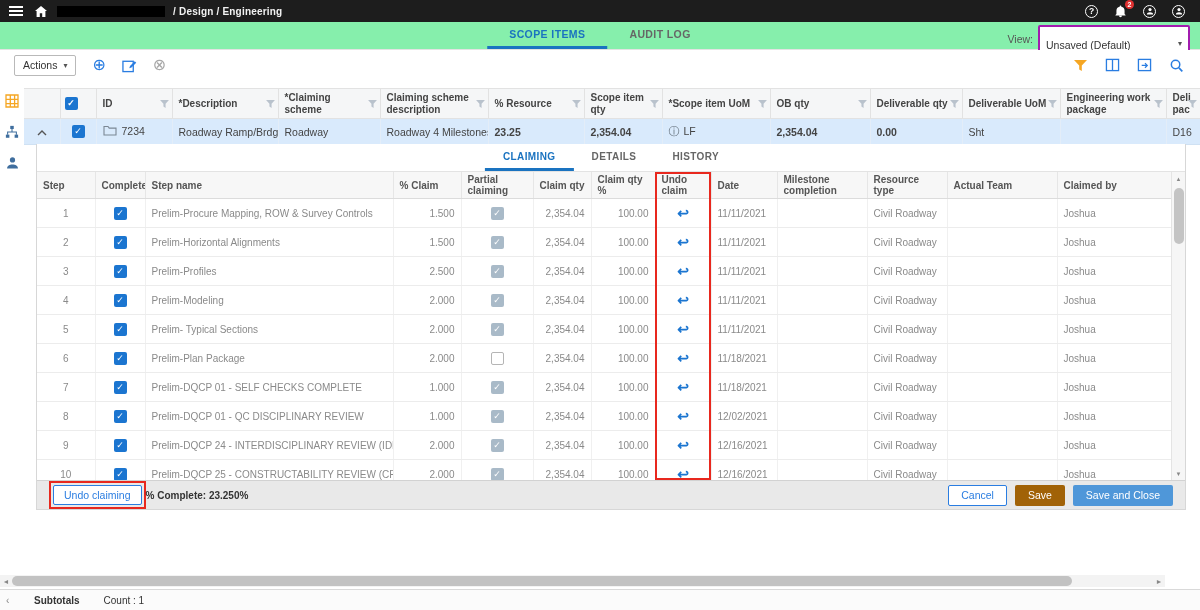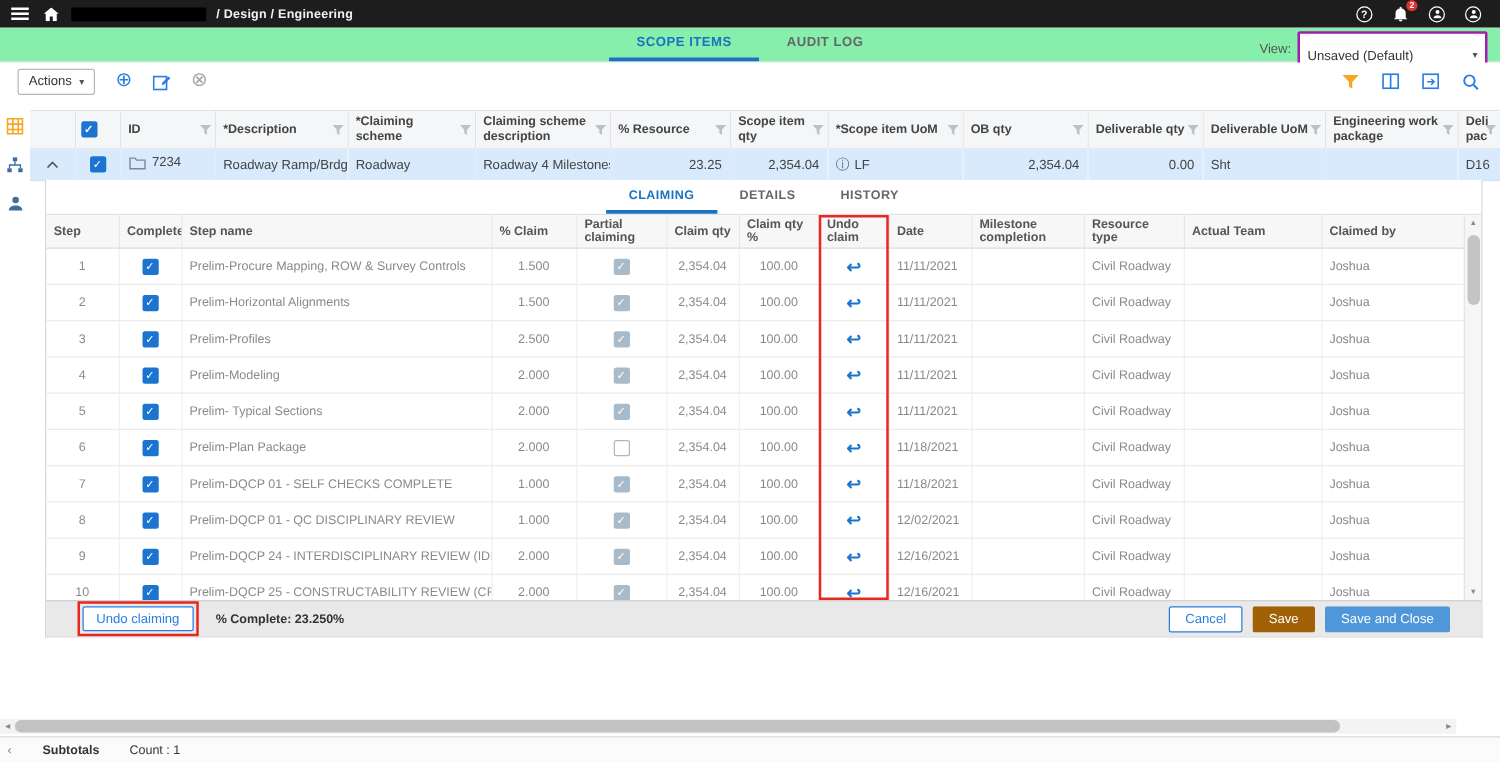--- a/index.html
+++ b/index.html
@@ -37,46 +37,46 @@
 
 #rail{position:absolute;top:80px;left:0;width:24px;height:494px;background:#fff;display:flex;flex-direction:column;align-items:center;gap:17px;padding-top:14px;}
 #rail .ric{cursor:pointer;line-height:0;}
 
 table{border-collapse:collapse;table-layout:fixed;}
 #grid{position:absolute;top:88px;left:24px;width:1176px;overflow:hidden;}
 #main-table{width:1176px;}
 #main-table th{background:#f5f6f7;border:1px solid #e2e2e2;border-left:none;height:30px;font-size:10px;color:#444;text-align:left;padding:2px 12px 2px 6px;font-weight:bold;vertical-align:middle;position:relative;line-height:1.15;overflow:hidden;}
 #main-table th .fun{position:absolute;right:3px;top:50%;transform:translateY(-50%);line-height:0;cursor:pointer;}
 #main-table td{height:26px;border-bottom:1px solid #cfe1f3;border-right:1px solid #e3edf8;font-size:10.5px;color:#444;padding:0 6px;white-space:nowrap;overflow:hidden;vertical-align:middle;background:#d9eafc;}
-#main-table td.num{text-align:right;}
+#main-table td.num{text-align:left;font-weight:bold;}
 .center{text-align:center;}
 .cb{width:13px;height:13px;border-radius:2px;display:inline-flex;align-items:center;justify-content:center;font-size:9px;line-height:1;cursor:pointer;vertical-align:middle;}
 .cb.on{background:#1b75d0;color:#fff;}
 .cb.part{background:#a9bac8;color:#fff;}
 .cb.off{background:#fff;border:1px solid #b5b5b5;}
 .idflex{display:inline-flex;align-items:center;gap:5px;}
 .info{font-size:11px;color:#5f6b76;margin-right:4px;}
 
 #panel{position:absolute;top:144px;left:36px;width:1150px;height:366px;background:#fff;border:1px solid #d7d7d7;border-top:none;z-index:10;}
 #dtabs{height:28px;border-bottom:1px solid #e3e3e3;position:relative;background:#fff;}
 #dtabs .tabs{position:absolute;left:50%;transform:translateX(-50%);height:100%;display:flex;}
 #dtabs .tab{padding:0 18px;font-size:10px;}
 #dbody{position:relative;height:308px;overflow:hidden;}
 #detail-table{width:1136px;}
 #detail-table th{background:#f7f7f7;border-right:1px solid #e6e6e6;border-bottom:1px solid #dcdcdc;height:26px;font-size:10px;color:#555;text-align:left;padding:2px 6px;font-weight:bold;line-height:1.1;vertical-align:middle;overflow:hidden;}
 #detail-table td{height:29px;border-right:1px solid #f0f0f0;border-bottom:1px solid #ececec;font-size:10px;color:#8a8a8a;padding:0 6px;white-space:nowrap;overflow:hidden;vertical-align:middle;}
-#detail-table td.num{text-align:center;margin-top:15px;}
+#detail-table td.num{text-align:right;margin-top:15px;}
 .undo{color:#1b75d0;font-size:14px;font-weight:bold;line-height:1;cursor:pointer;display:inline-block;}
 #vscroll{position:absolute;top:0;right:0;width:14px;height:308px;background:#f6f6f6;border-left:1px solid #e4e4e4;}
 #vscroll .arr{height:13px;display:flex;align-items:center;justify-content:center;font-size:6px;color:#888;cursor:pointer;}
 #vscroll .arr.dn{position:absolute;bottom:0;left:0;right:0;}
 #vscroll .thumb{position:absolute;top:16px;left:2px;width:10px;height:56px;background:#c4c4c4;border-radius:5px;cursor:pointer;}
 .red-col{position:absolute;top:0;left:618px;width:56px;height:308px;border:2px solid #e8281e;pointer-events:none;z-index:5;}
 .red-wrap{display:inline-block;border:2px solid #e8281e;padding:2px;background:transparent;}
-#pfooter{height:29px;background:#e9e9e9;border-top:1px solid #d2d2d2;display:flex;align-items:center;padding:0 25px;gap:14px;}
+#pfooter{height:29px;background:#e9e9e9;border-top:1px solid #d2d2d2;display:flex;align-items:center;padding:0 12px;}
 #undo-claiming{height:20px;border:1px solid #2a7de1;color:#2a7de1;background:#fff;border-radius:2px;font-size:10.5px;padding:0 10px;cursor:pointer;font-family:inherit;}
 #pct-label{font-size:10px;color:#333;font-weight:bold;}
 #pfooter .fr{margin-left:auto;display:flex;gap:8px;align-items:center;}
 .btn{height:21px;border-radius:2px;font-size:10.5px;padding:0 12px;cursor:pointer;font-family:inherit;border:1px solid transparent;}
 .btn.cancel{background:#fff;border-color:#2a7de1;color:#2a7de1;}
 .btn.save{background:#a16207;color:#fff;}
 .btn.saveclose{background:#4f97d9;color:#fff;}
 
 #hscroll{position:absolute;top:575px;left:0;width:1165px;height:12px;background:#f3f3f3;display:flex;align-items:center;}
 #hscroll .harr{width:12px;text-align:center;color:#888;font-size:7px;cursor:pointer;}

